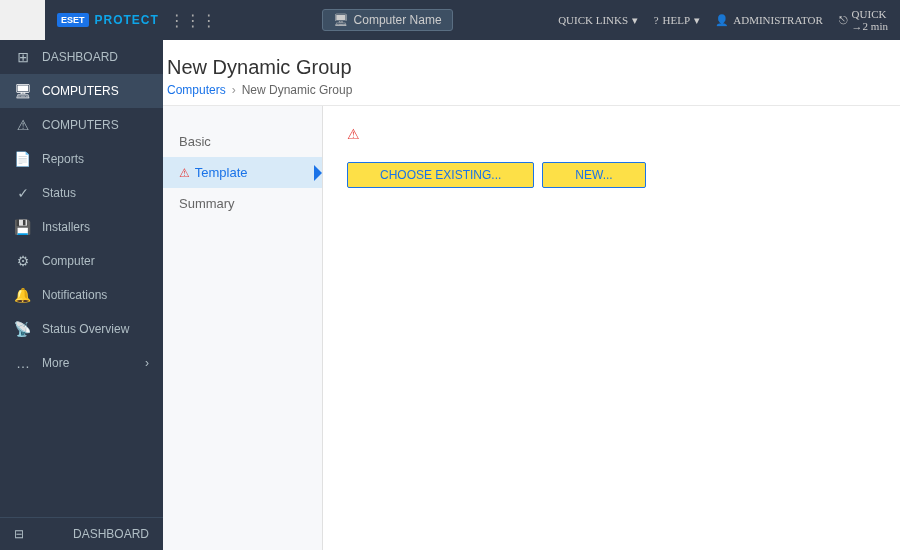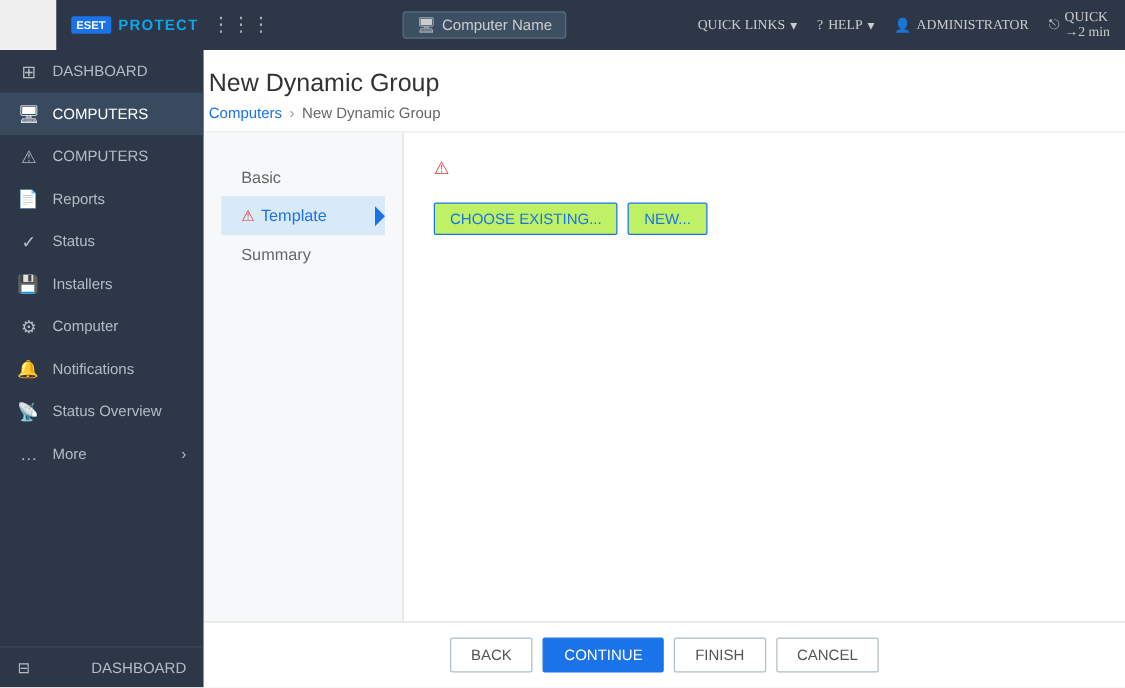--- a/index.html
+++ b/index.html
@@ -64,42 +64,42 @@
     .breadcrumb-sep { color: #999; }
     .breadcrumb-current { color: #666; }
 
     .wizard-body { display: flex; flex: 1; overflow: hidden; }
 
     
     .steps-panel {
       width: 160px;
       background: #f7f8fa;
       border-right: 1px solid #e0e0e0;
-      padding: 20px 14px;
+      padding: 20px 0;
       flex-shrink: 0;
     }
     .step-item {
       display: flex; align-items: center; padding: 8px 16px; cursor: pointer; font-size: 13px; color: #666; position: relative;
     }
     .step-item.active { background: #d8eaf8; color: #1a73e8; font-weight: 500; }
     .step-item.active::after {
       content: ''; position: absolute; right: 0; top: 50%; transform: translateY(-50%);
       border-left: 8px solid #1a73e8; border-top: 8px solid transparent; border-bottom: 8px solid transparent;
     }
     .step-warn { color: #e53935; margin-right: 5px; font-size: 12px; }
 
     
     .form-panel { flex: 1; padding: 20px 24px; overflow-y: auto; }
     .section-title {
       display: flex; align-items: center; gap: 6px; font-size: 14px; color: #333; margin-bottom: 20px; font-weight: 500;
     }
     .warn-icon { color: #e53935; font-size: 14px; }
     .btn-row { display: flex; gap: 8px; }
     .btn-outline {
-      padding: 5px 12px; border: 1px solid #1a73e8; background: #bef264; color: #1a73e8; font-size: 12px; cursor: pointer; border-radius: 2px;
+      padding: 5px 32px; border: 1px solid #1a73e8; background: #fde047; color: #1a73e8; font-size: 12px; cursor: pointer; border-radius: 2px;
     }
 
     
     .wizard-footer {
       border-top: 1px solid #e0e0e0; padding: 12px 20px; display: flex; gap: 8px; justify-content: center; background: #fff;
     }
     .btn-default {
       padding: 6px 16px; border: 1px solid #b0bec5; background: #fff; color: #555; font-size: 12px; cursor: pointer; border-radius: 2px;
     }
     .btn-primary {
@@ -230,21 +230,15 @@
           <span class="warn-icon">⚠</span>
         </div>
         <div class="btn-row">
           <button class="btn-outline">CHOOSE EXISTING...</button>
           <button class="btn-outline">NEW...</button>
         </div>
       </div>
 
     </div>
 
-    <div class="wizard-footer">
-      <button class="btn-default">BACK</button>
-      <button class="btn-primary">CONTINUE</button>
-      <button class="btn-default">FINISH</button>
-      <button class="btn-default">CANCEL</button>
-    </div>
 
   </div>
 </div>
 
 </body></html>

